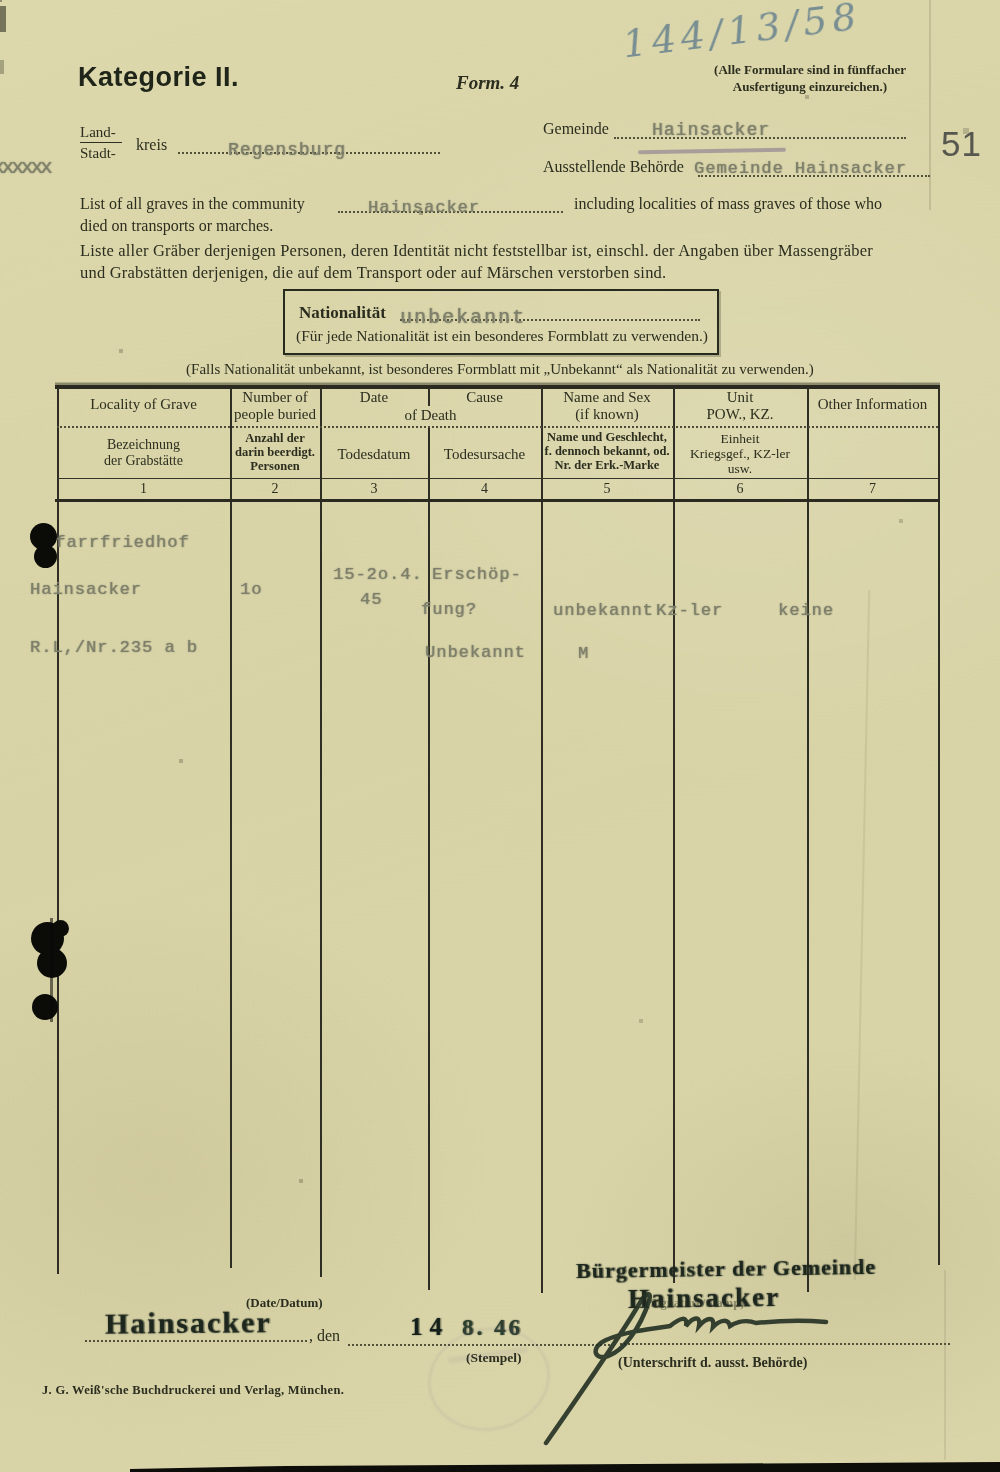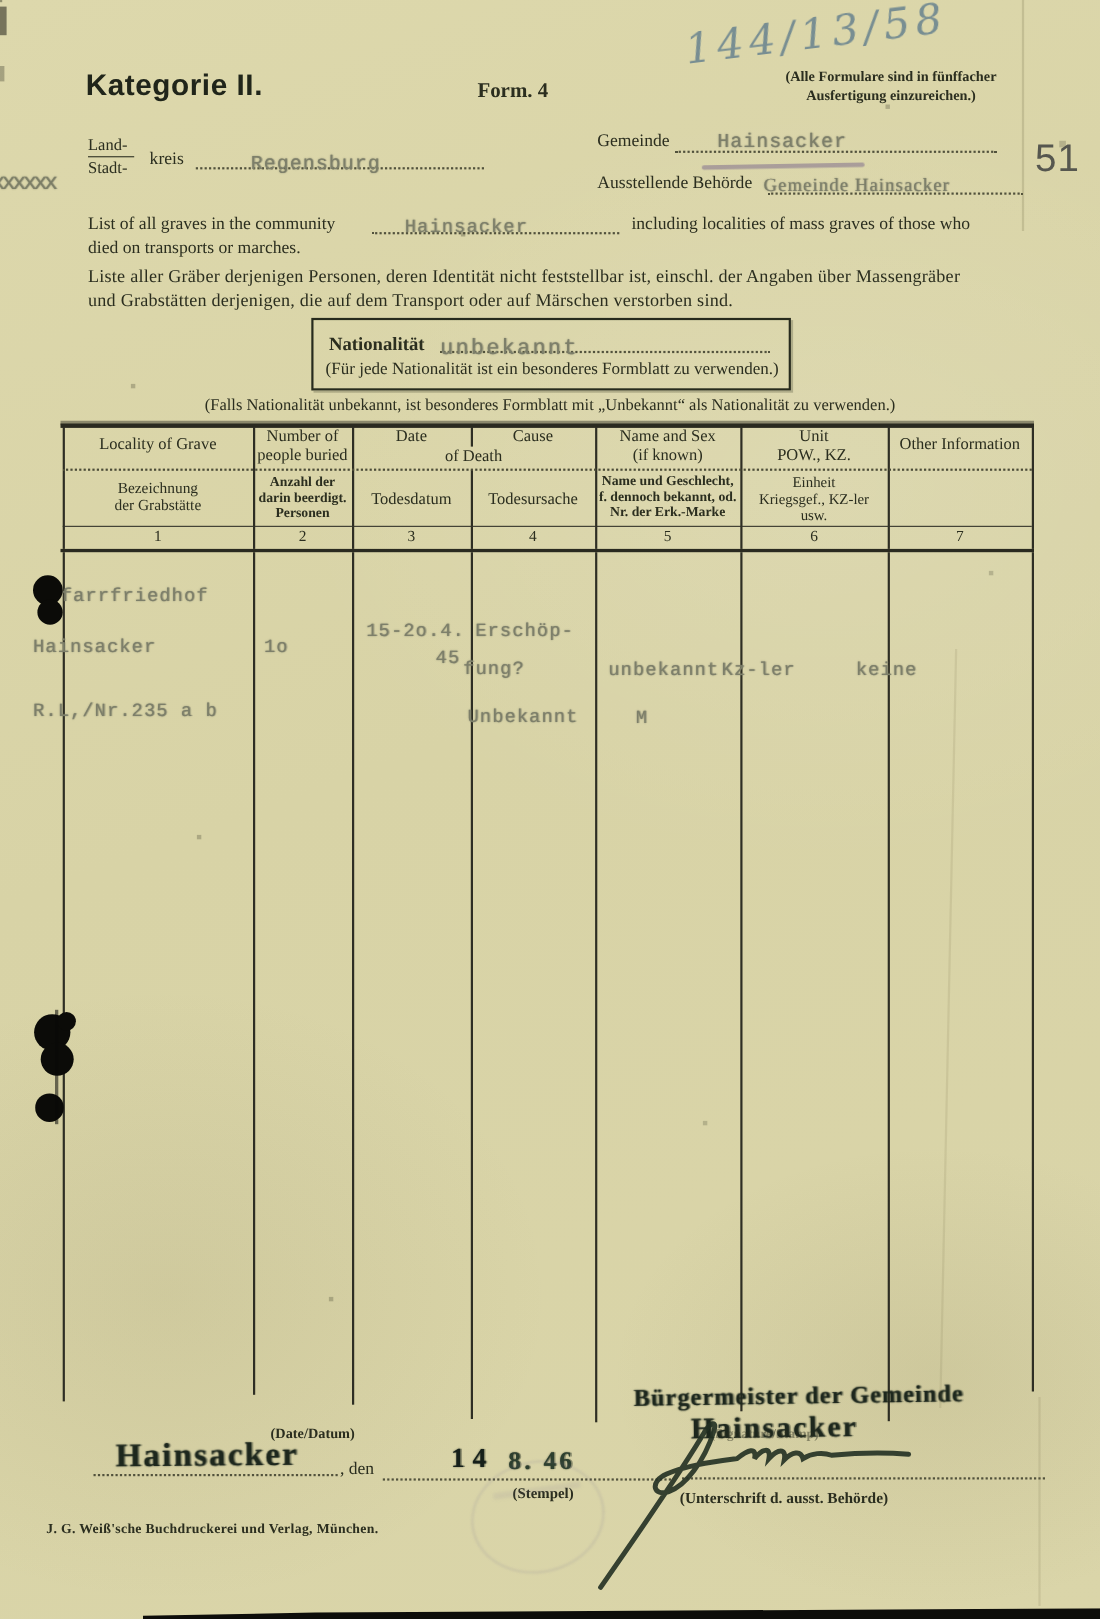--- a/index.html
+++ b/index.html
@@ -32,39 +32,39 @@
   .blob{position:absolute;background:#0b0b08;border-radius:50%;}
   .crease{position:absolute;background:rgba(110,105,70,0.22);}
   svg{display:block;}
 </style>
 </head>
 <body>
 
 <div id="doc">
 
   <div class="abs b" style="left:78px;top:62px;font-family:'Liberation Sans',sans-serif;font-size:27px;color:#20251a;letter-spacing:0.5px;">Kategorie II.</div>
-  <div class="abs print b" style="left:434px;top:72px;font-size:19px;">Form. 4</div>
+  <div class="abs print b" style="left:456px;top:72px;font-size:19px;font-style:italic;">Form. 4</div>
   <div class="abs" style="left:622px;top:8px;font-family:'DejaVu Serif',serif;font-style:italic;font-size:38px;color:rgba(95,124,140,0.8);letter-spacing:5px;transform:rotate(-7deg);filter:blur(0.4px);">144/13/58</div>
   <div class="abs print b" style="left:686px;top:62px;width:248px;font-size:13px;line-height:1.3;text-align:center;white-space:pre-line;">(Alle Formulare sind in fünffacher
 Ausfertigung einzureichen.)</div>
 
   <div class="abs print" style="left:80px;top:124px;font-size:15px;border-bottom:1px solid #2e3122;padding:0 6px 1px 0;">Land-</div>
   <div class="abs print" style="left:80px;top:145px;font-size:15px;">Stadt-</div>
   <div class="abs print" style="left:136px;top:136px;font-size:16px;">kreis</div>
   <div class="abs dotted" style="left:178px;top:152px;width:262px;"></div>
   <div class="abs typed" style="left:228px;top:140px;font-size:18px;">Regensburg</div>
   <div class="abs typed" style="left:-8px;top:156px;font-size:21px;letter-spacing:-3px;color:rgba(118,120,98,0.75);">xxxxxx</div>
 
   <div class="abs print" style="left:543px;top:120px;font-size:16px;">Gemeinde</div>
   <div class="abs dotted" style="left:614px;top:137px;width:292px;"></div>
   <div class="abs typed" style="left:652px;top:120px;font-size:18px;">Hainsacker</div>
   <div class="abs" style="left:638px;top:149px;width:148px;height:4px;background:rgba(108,88,136,0.45);border-radius:2px;transform:rotate(-1deg);filter:blur(0.5px);"></div>
   <div class="abs print" style="left:543px;top:158px;font-size:16px;">Ausstellende Behörde</div>
   <div class="abs dotted" style="left:698px;top:175px;width:232px;"></div>
-  <div class="abs typed" style="left:694px;top:159px;font-size:17px;font-family:Liberation Serif, serif;">Gemeinde Hainsacker</div>
+  <div class="abs typed" style="left:694px;top:159px;font-size:17px;">Gemeinde Hainsacker</div>
   <div class="abs" style="left:941px;top:124px;font-family:'Liberation Sans',sans-serif;font-size:35px;color:#56574f;letter-spacing:1px;">51</div>
 
   <div class="abs print" style="left:80px;top:195px;font-size:16px;">List of all graves in the community</div>
   <div class="abs dotted" style="left:338px;top:211px;width:225px;"></div>
   <div class="abs typed" style="left:368px;top:198px;font-size:17px;">Hainsacker</div>
   <div class="abs print" style="left:574px;top:195px;font-size:16px;">including localities of mass graves of those who</div>
   <div class="abs print" style="left:80px;top:217px;font-size:16px;">died on transports or marches.</div>
 
   <div class="abs print" style="left:80px;top:241px;font-size:16.5px;letter-spacing:0.2px;">Liste aller Gräber derjenigen Personen, deren Identität nicht feststellbar ist, einschl. der Angaben über Massengräber</div>
   <div class="abs print" style="left:80px;top:263px;font-size:16.5px;letter-spacing:0.2px;">und Grabstätten derjenigen, die auf dem Transport oder auf Märschen verstorben sind.</div>
@@ -137,21 +137,21 @@
   <div class="abs vline" style="left:541px;top:502px;height:791px;"></div>
   <div class="abs vline" style="left:673px;top:502px;height:781px;"></div>
   <div class="abs vline" style="left:807px;top:502px;height:790px;"></div>
   <div class="abs vline" style="left:938px;top:502px;height:763px;"></div>
 
   <div class="abs typed" style="left:44px;top:533px;font-size:17px;">Pfarrfriedhof</div>
   <div class="abs typed" style="left:30px;top:580px;font-size:17px;">Hainsacker</div>
   <div class="abs typed" style="left:30px;top:638px;font-size:17px;">R.L,/Nr.235 a b</div>
   <div class="abs typed" style="left:240px;top:540px;font-size:17px;margin-top:40px;">1o</div>
   <div class="abs typed" style="left:333px;top:565px;font-size:17px;">15-2o.4.</div>
-  <div class="abs typed" style="left:360px;top:590px;font-size:17px;margin-left:36px;">45</div>
+  <div class="abs typed" style="left:360px;top:590px;font-size:17px;">45</div>
   <div class="abs typed" style="left:432px;top:565px;font-size:17px;">Erschöp-</div>
   <div class="abs typed" style="left:421px;top:600px;font-size:17px;">fung?</div>
   <div class="abs typed" style="left:425px;top:643px;font-size:17px;">Unbekannt</div>
   <div class="abs typed" style="left:553px;top:601px;font-size:17px;">unbekannt</div>
   <div class="abs typed" style="left:578px;top:644px;font-size:17px;">M</div>
   <div class="abs typed" style="left:656px;top:601px;font-size:17px;">Kz-ler</div>
   <div class="abs typed" style="left:778px;top:601px;font-size:17px;">keine</div>
 
   <div class="blob" style="left:30px;top:523px;width:27px;height:27px;"></div>
   <div class="blob" style="left:34px;top:545px;width:23px;height:23px;"></div>

